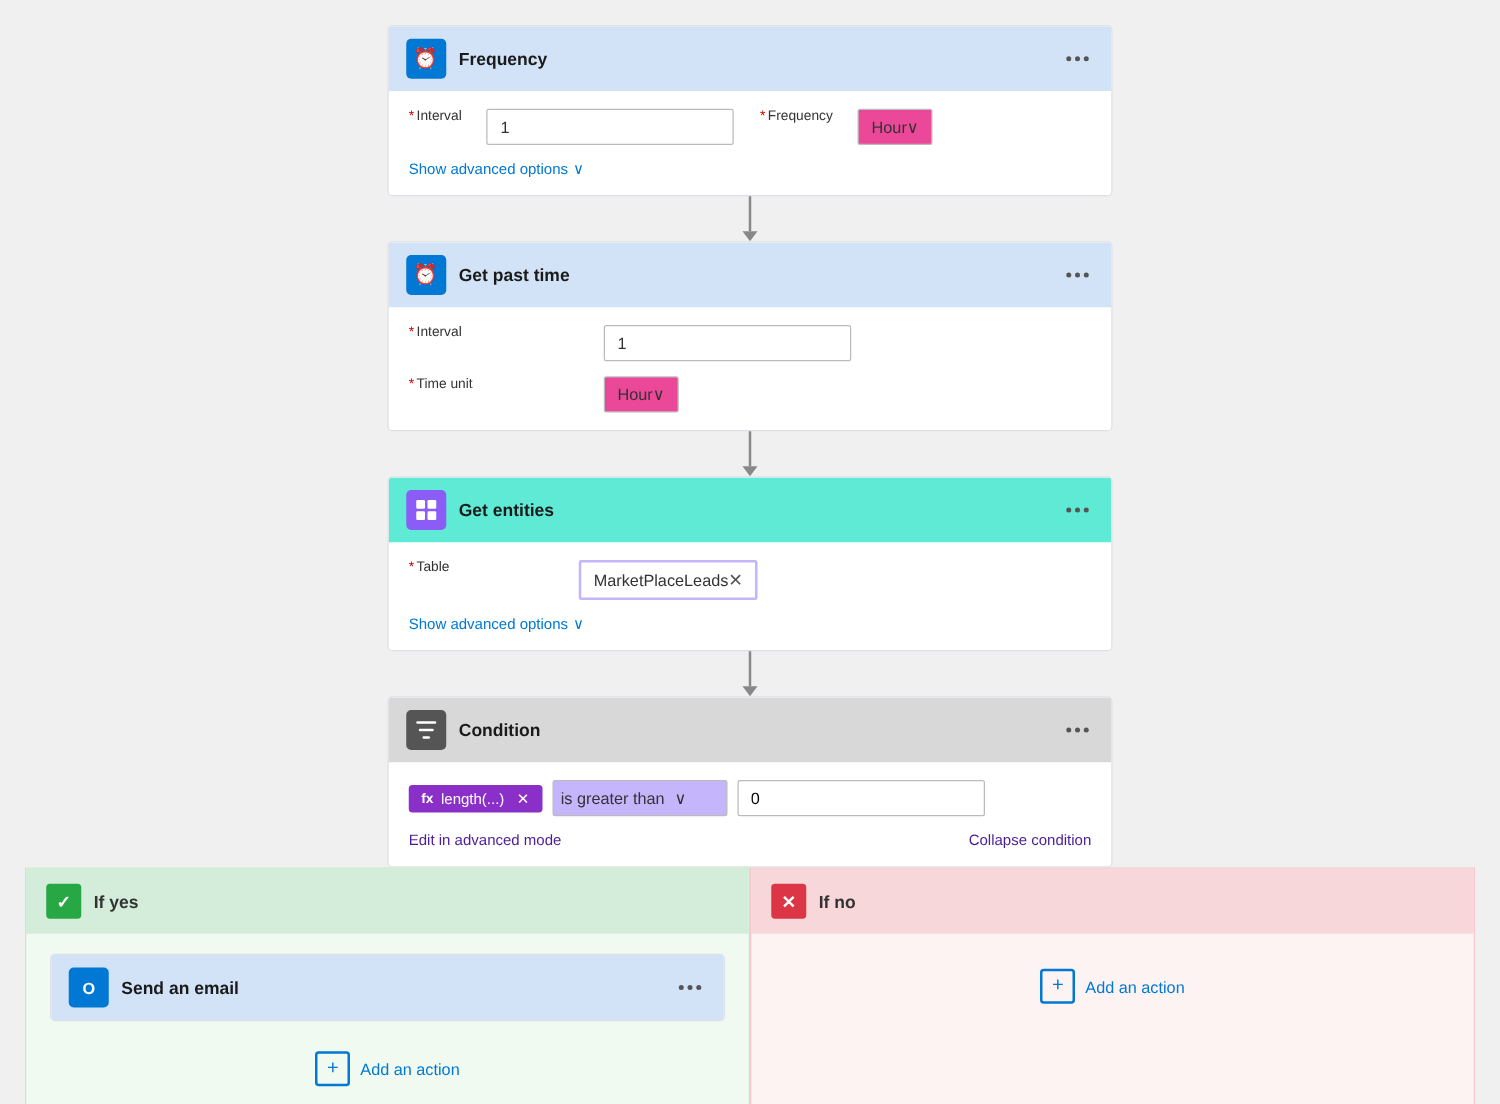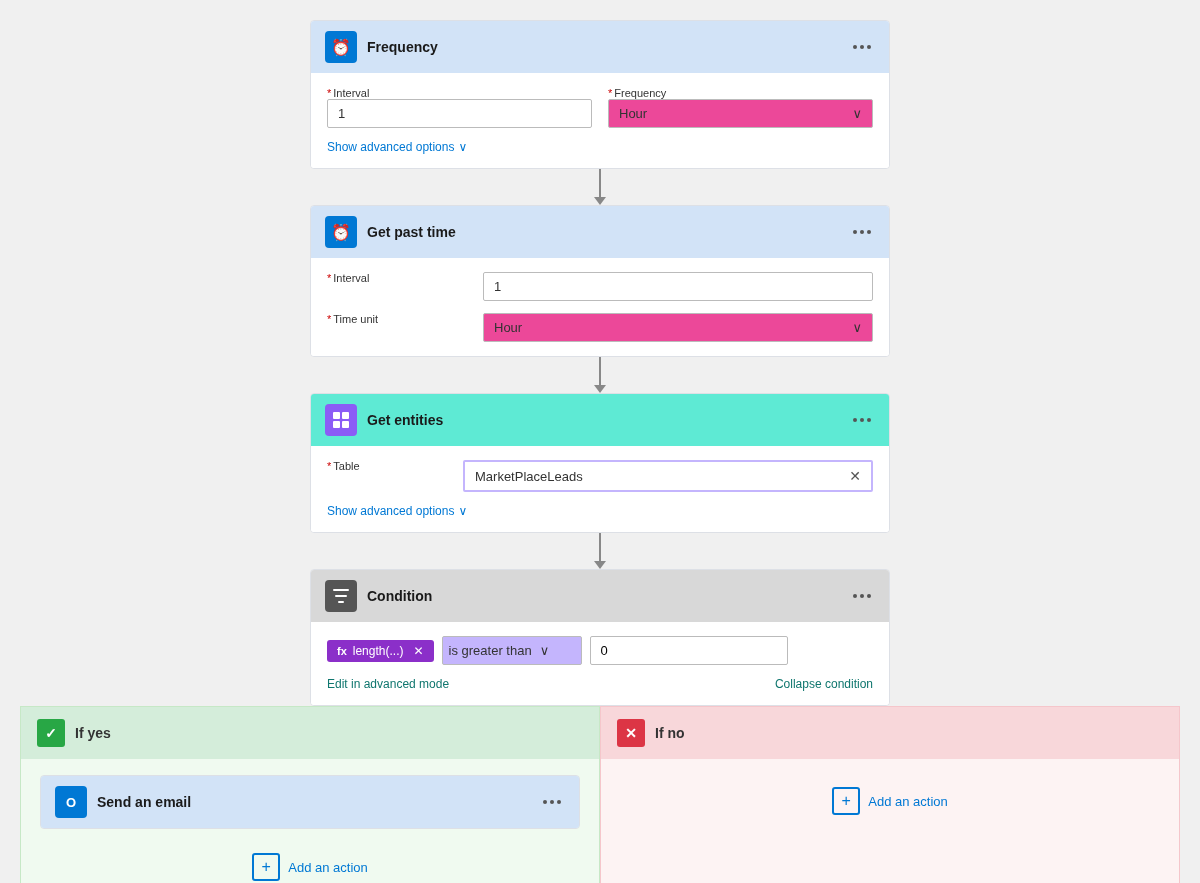--- a/index.html
+++ b/index.html
@@ -61,22 +61,21 @@
     
     .form-row {
       display: flex;
       align-items: flex-start;
       margin-bottom: 12px;
       gap: 16px;
     }
     .form-row:last-child { margin-bottom: 0; }
     .form-group {
       display: flex;
-      flex-direction: column;
-      gap: 0;
+      gap: 20px;
       flex: 1;
     }
     .form-label {
       font-size: 11px;
       color: #333;
     }
     .form-label .required {
       color: #c00;
       margin-right: 2px;
     }
@@ -189,21 +188,21 @@
       padding: 6px 10px;
       font-size: 13px;
       background: #fff;
       min-width: 60px;
     }
     .condition-links {
       display: flex;
       justify-content: space-between;
     }
     .link-text {
-      color: #0f766e;
+      color: #4c1d95;
       font-size: 12px;
       cursor: pointer;
     }
     
     .branch-container {
       display: flex;
       width: 100%;
       gap: 0;
       margin-top: 0;
     }

